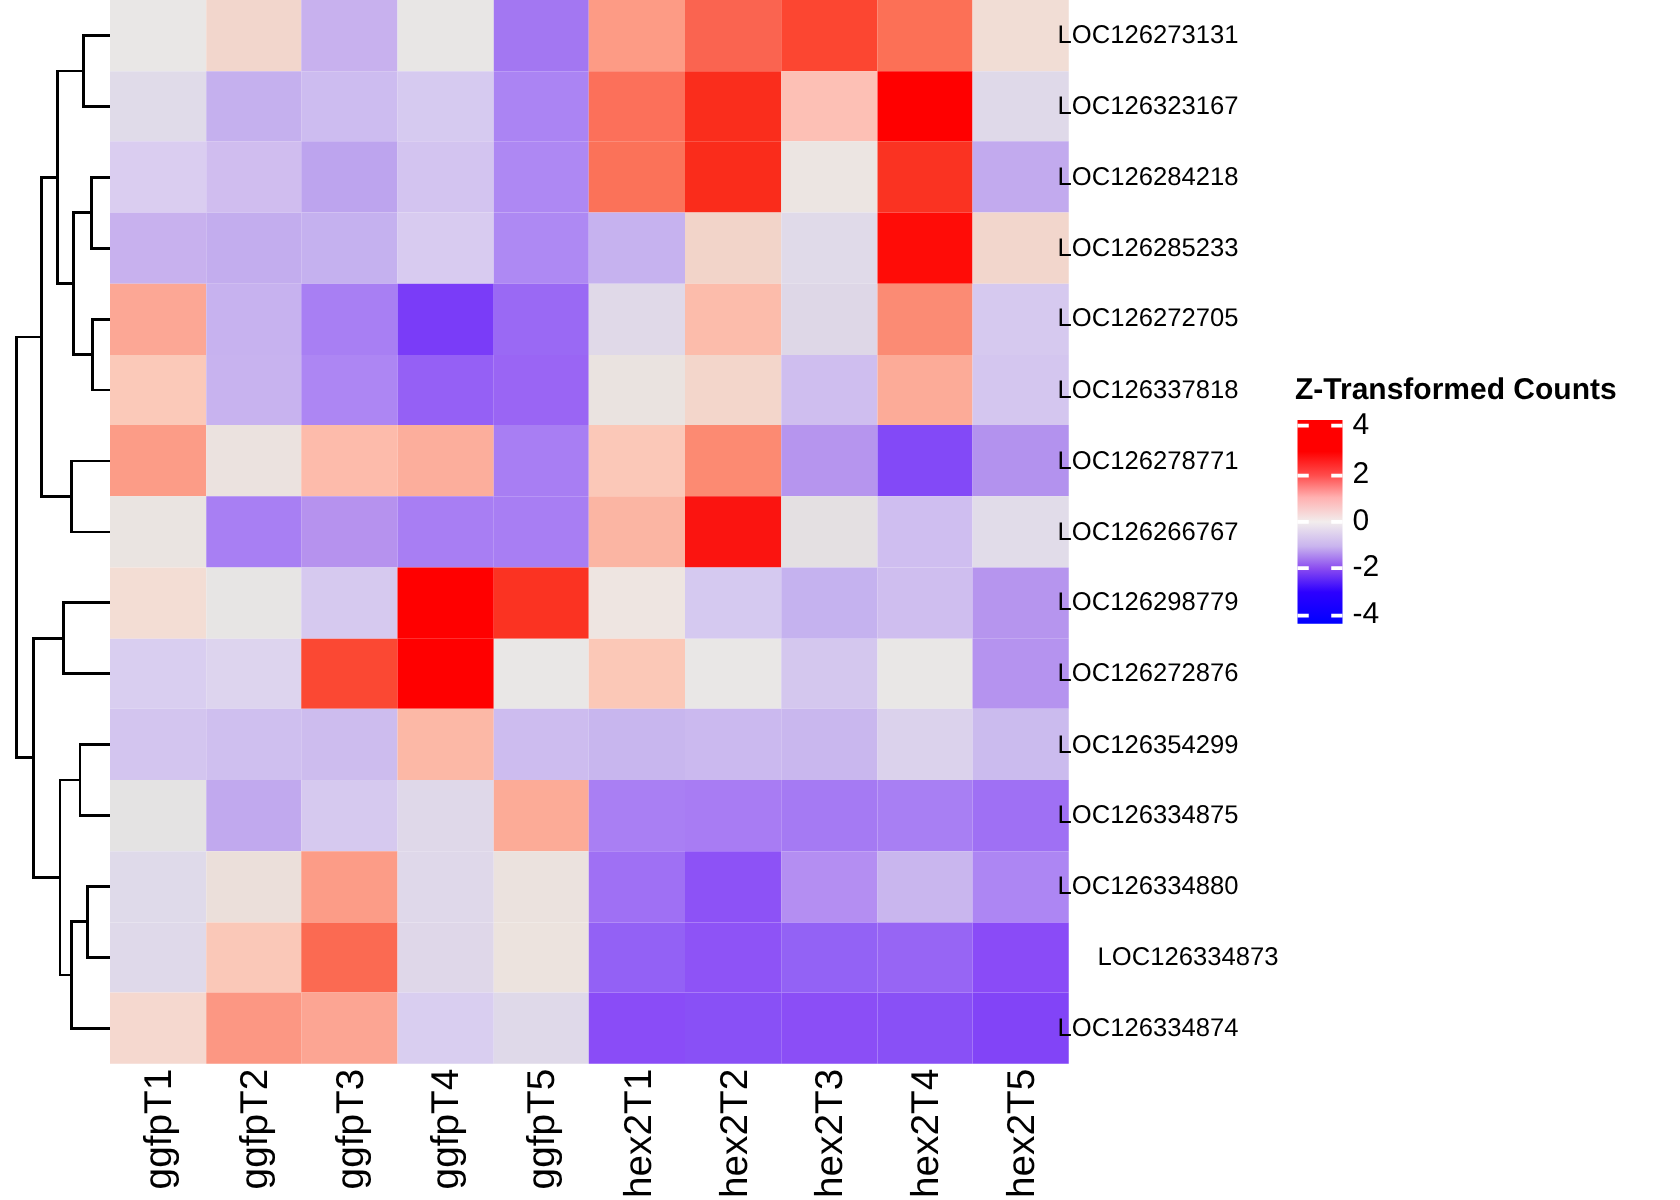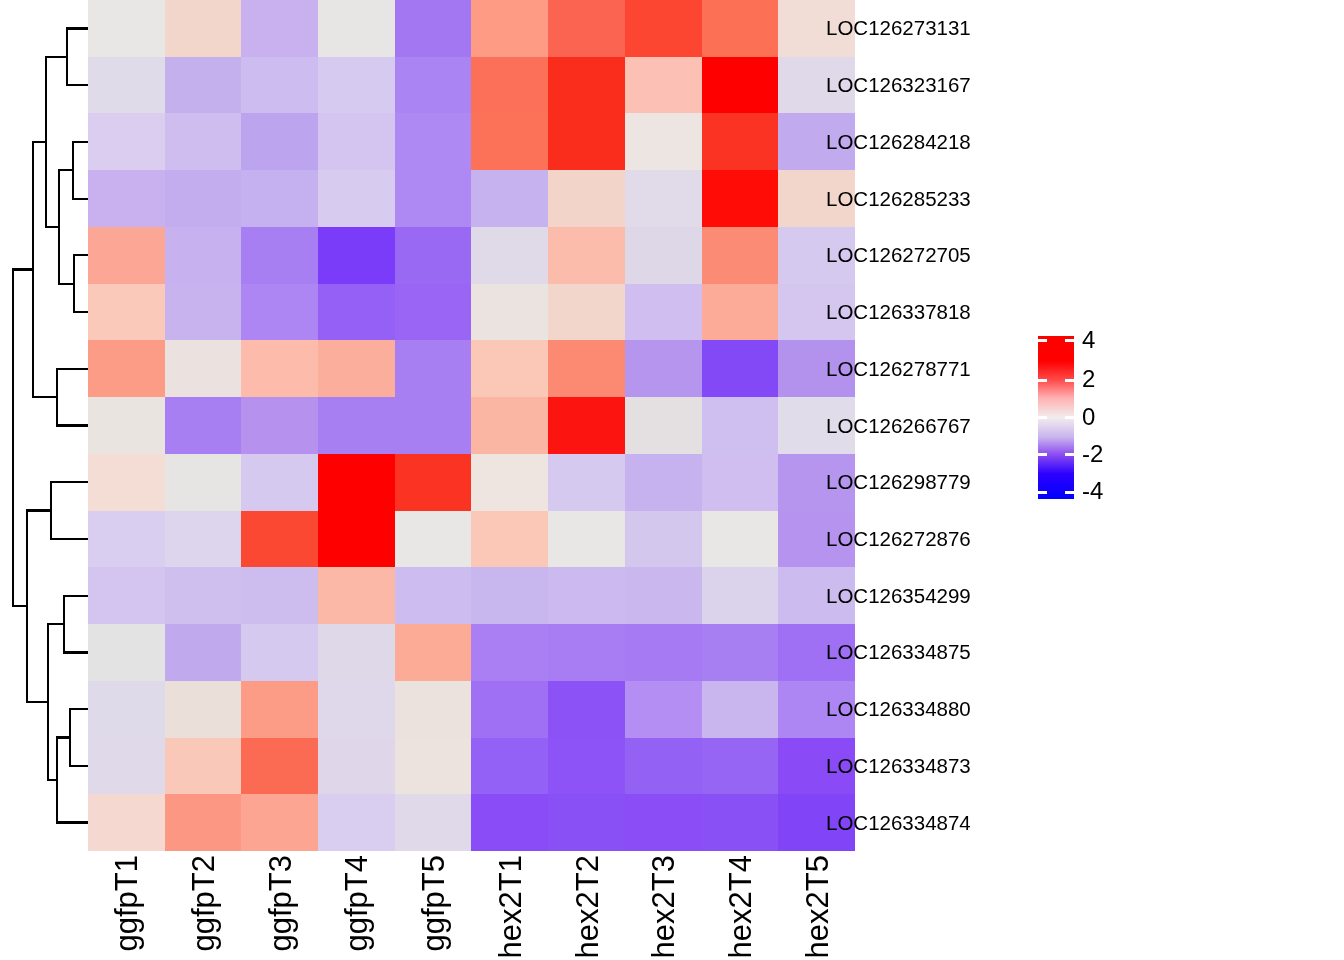--- a/index.html
+++ b/index.html
@@ -13,21 +13,21 @@
   #dendro svg{display:block;}
 
   
   #heat{position:absolute;left:88px;top:0;width:767px;height:851px;
         display:grid;
         grid-template-columns:repeat(10,1fr);
         grid-template-rows:repeat(15,1fr);}
   .cell{width:100%;height:100%;}
 
   
-  #rowlabels{position:absolute;left:826px;top:0;width:200px;height:851px;text-decoration:underline;}
+  #rowlabels{position:absolute;left:846px;top:0;width:200px;height:851px;text-decoration:underline;}
   .rowlabel{position:absolute;left:0;font-size:20.5px;color:#000;
             white-space:nowrap;line-height:1;}
 
   
   #collabels{position:absolute;left:88px;top:851px;width:767px;height:109px;}
   .collabel{position:absolute;top:0;width:76.7px;height:109px;}
   .collabel span{display:block;position:absolute;left:50%;top:4px;
      transform-origin:0 0;
      transform:rotate(-90deg) translate(-100%,-50%);
      font-size:31px;color:#000;white-space:nowrap;line-height:1;}
@@ -252,21 +252,21 @@
       <div class="rowlabel" style="top: 188.567px;">LOC126285233</div>
       <div class="rowlabel" style="top: 245.3px;">LOC126272705</div>
       <div class="rowlabel" style="top: 302.033px;">LOC126337818</div>
       <div class="rowlabel" style="top: 358.767px;">LOC126278771</div>
       <div class="rowlabel" style="top: 415.5px;">LOC126266767</div>
       <div class="rowlabel" style="top: 472.233px; text-align: right;">LOC126298779</div>
       <div class="rowlabel" style="top: 528.967px;">LOC126272876</div>
       <div class="rowlabel" style="top: 585.7px;">LOC126354299</div>
       <div class="rowlabel" style="top: 642.433px;">LOC126334875</div>
       <div class="rowlabel" style="top: 699.167px;">LOC126334880</div>
-      <div class="rowlabel" style="top: 755.9px;">LOC126334873</div>
+      <div class="rowlabel" style="top: 755.9px; margin-left: 32px;">LOC126334873</div>
       <div class="rowlabel" style="top: 812.633px;">LOC126334874</div>
     </div>
 
   <div id="collabels">
       <div class="collabel" style="left: 0px; width: 76.7px;">
         <span>ggfpT1</span>
       </div>
       <div class="collabel" style="left: 76.7px; width: 76.7px;">
         <span>ggfpT2</span>
       </div>
@@ -290,20 +290,21 @@
       </div>
       <div class="collabel" style="left: 613.6px; width: 76.7px;">
         <span>hex2T4</span>
       </div>
       <div class="collabel" style="left: 690.3px; width: 76.7px;">
         <span>hex2T5</span>
       </div>
     </div>
 
   <div id="legend">
+    <div id="legend-title">Z-Transformed Counts</div>
     <div id="legend-bar">
         <div class="tickmark tick-l" style="top: calc(3% - 1.5px);"></div>
         <div class="tickmark tick-r" style="top: calc(3% - 1.5px);"></div>
         <div class="tickmark tick-l" style="top: calc(27% - 1.5px);"></div>
         <div class="tickmark tick-r" style="top: calc(27% - 1.5px);"></div>
         <div class="tickmark tick-l" style="top: calc(50% - 1.5px);"></div>
         <div class="tickmark tick-r" style="top: calc(50% - 1.5px);"></div>
         <div class="tickmark tick-l" style="top: calc(73% - 1.5px);"></div>
         <div class="tickmark tick-r" style="top: calc(73% - 1.5px);"></div>
         <div class="tickmark tick-l" style="top: calc(96% - 1.5px);"></div>

